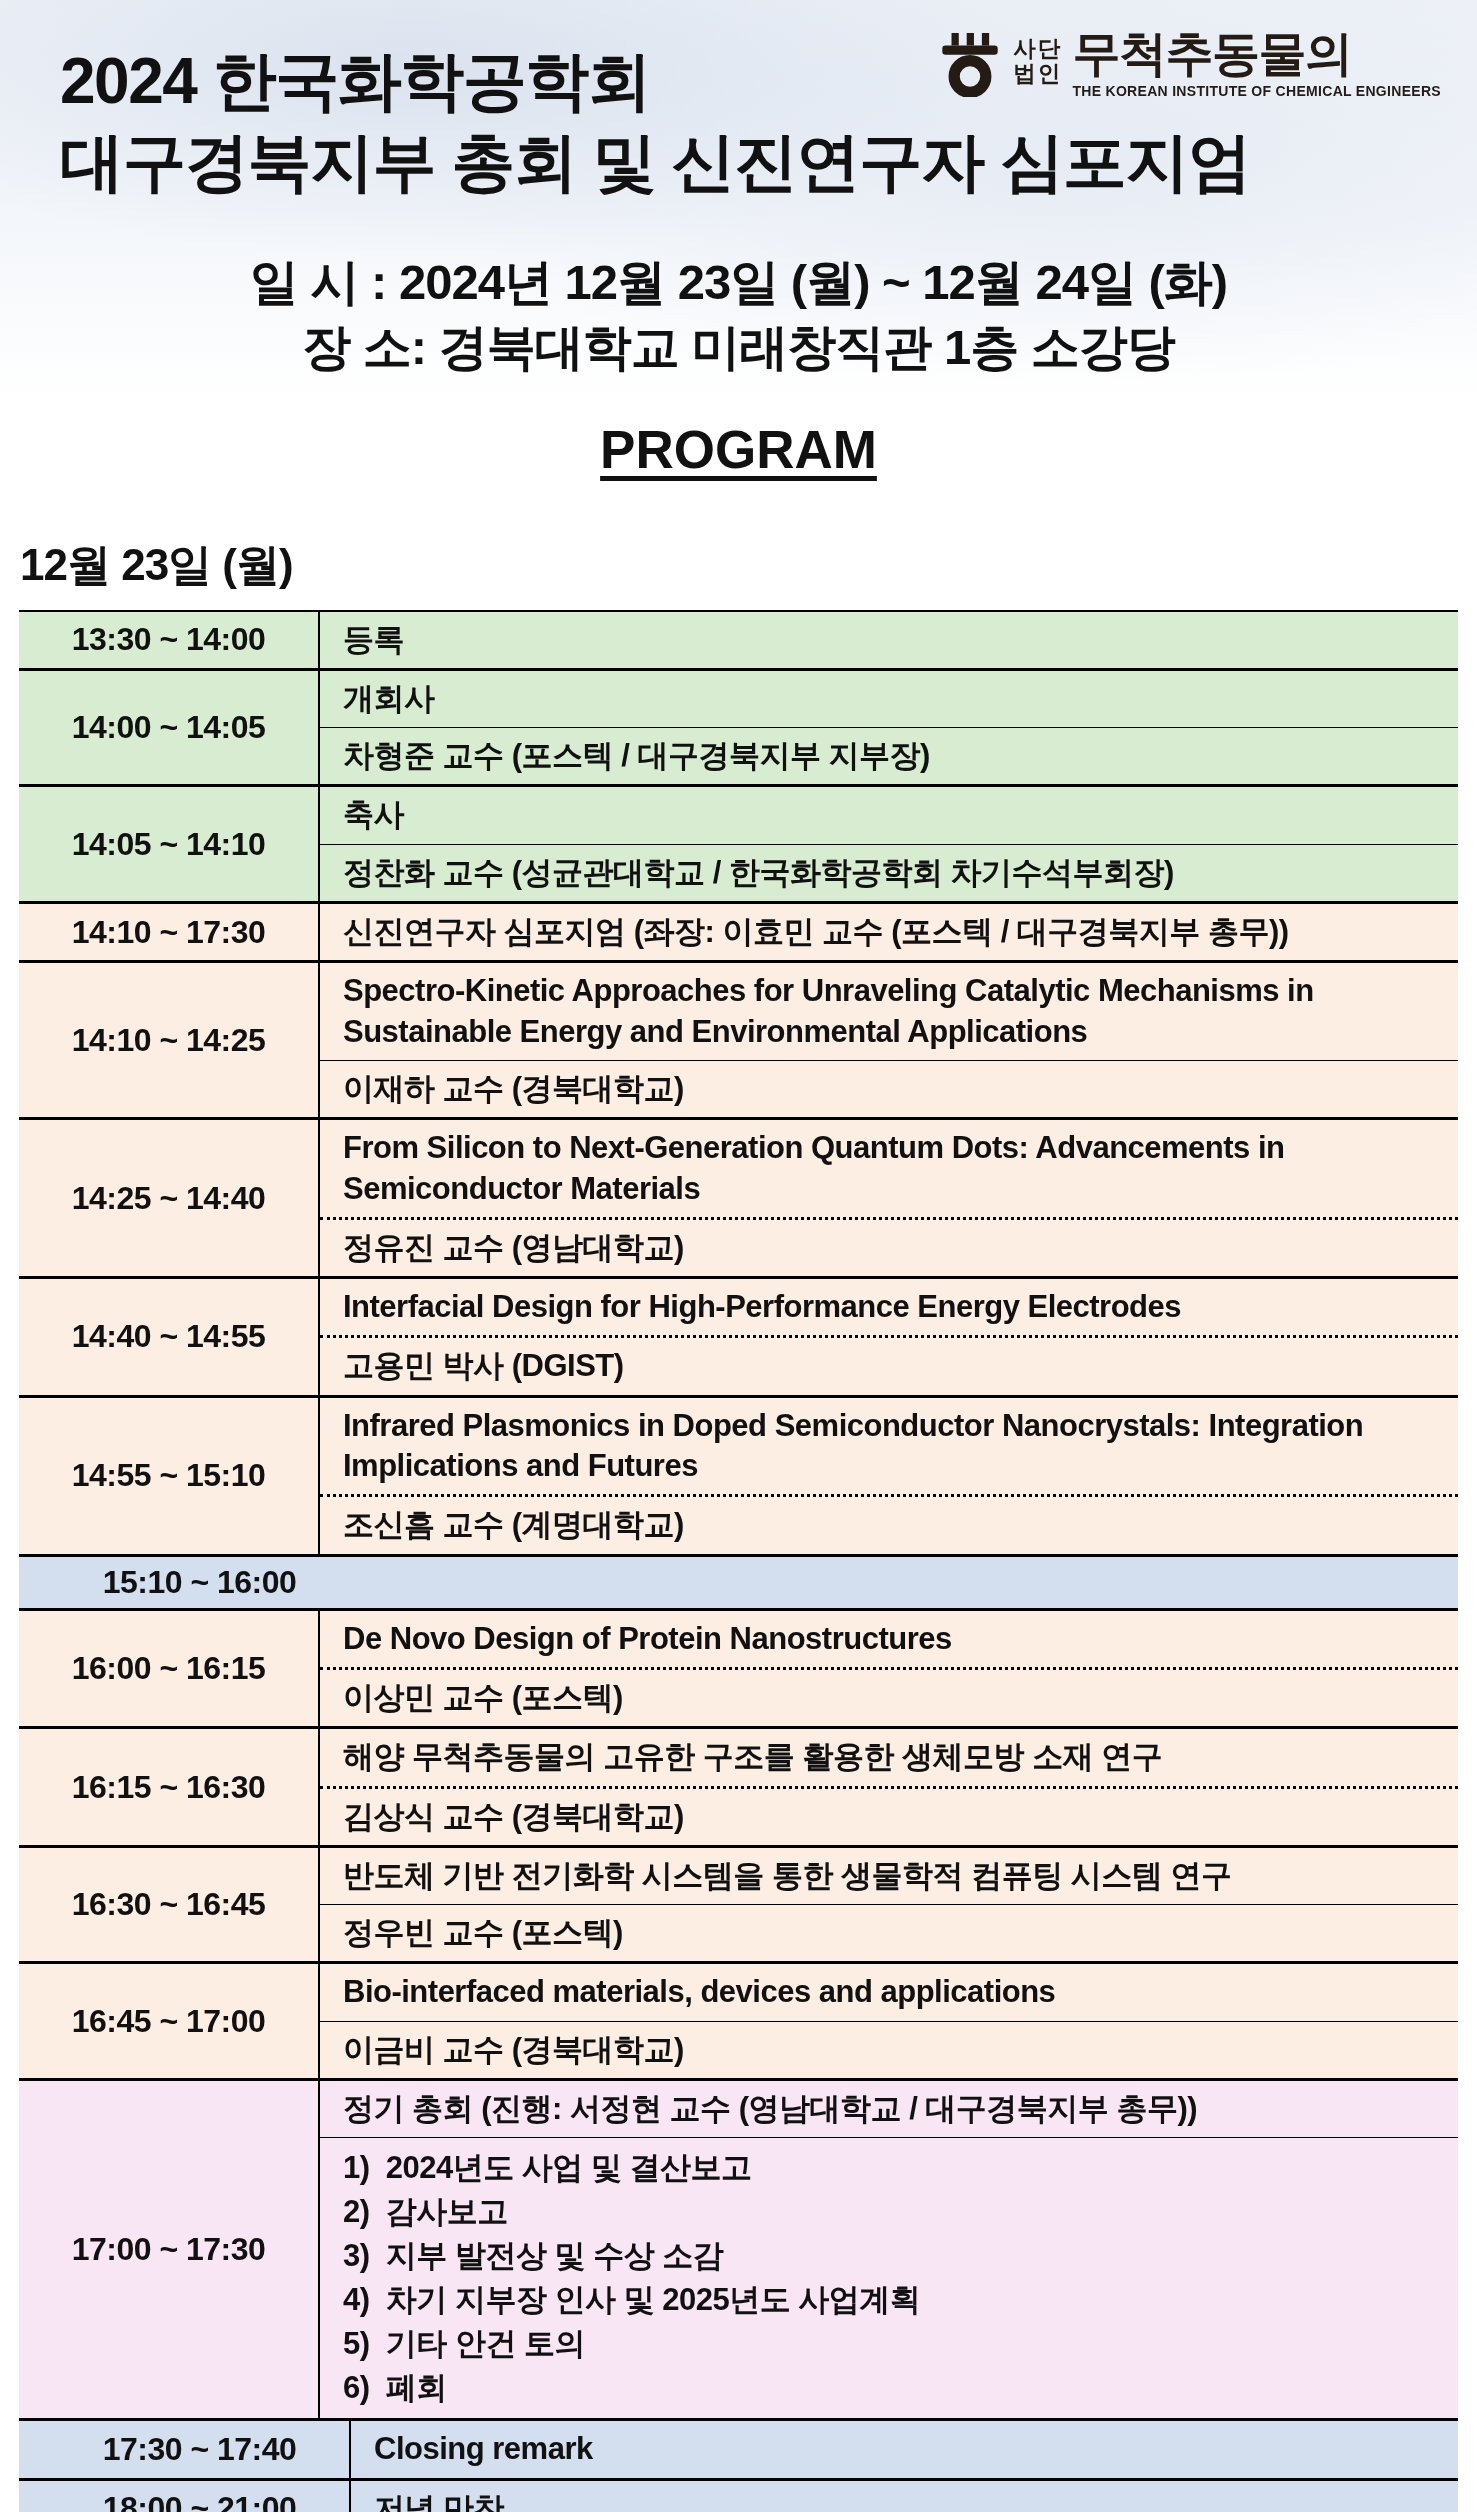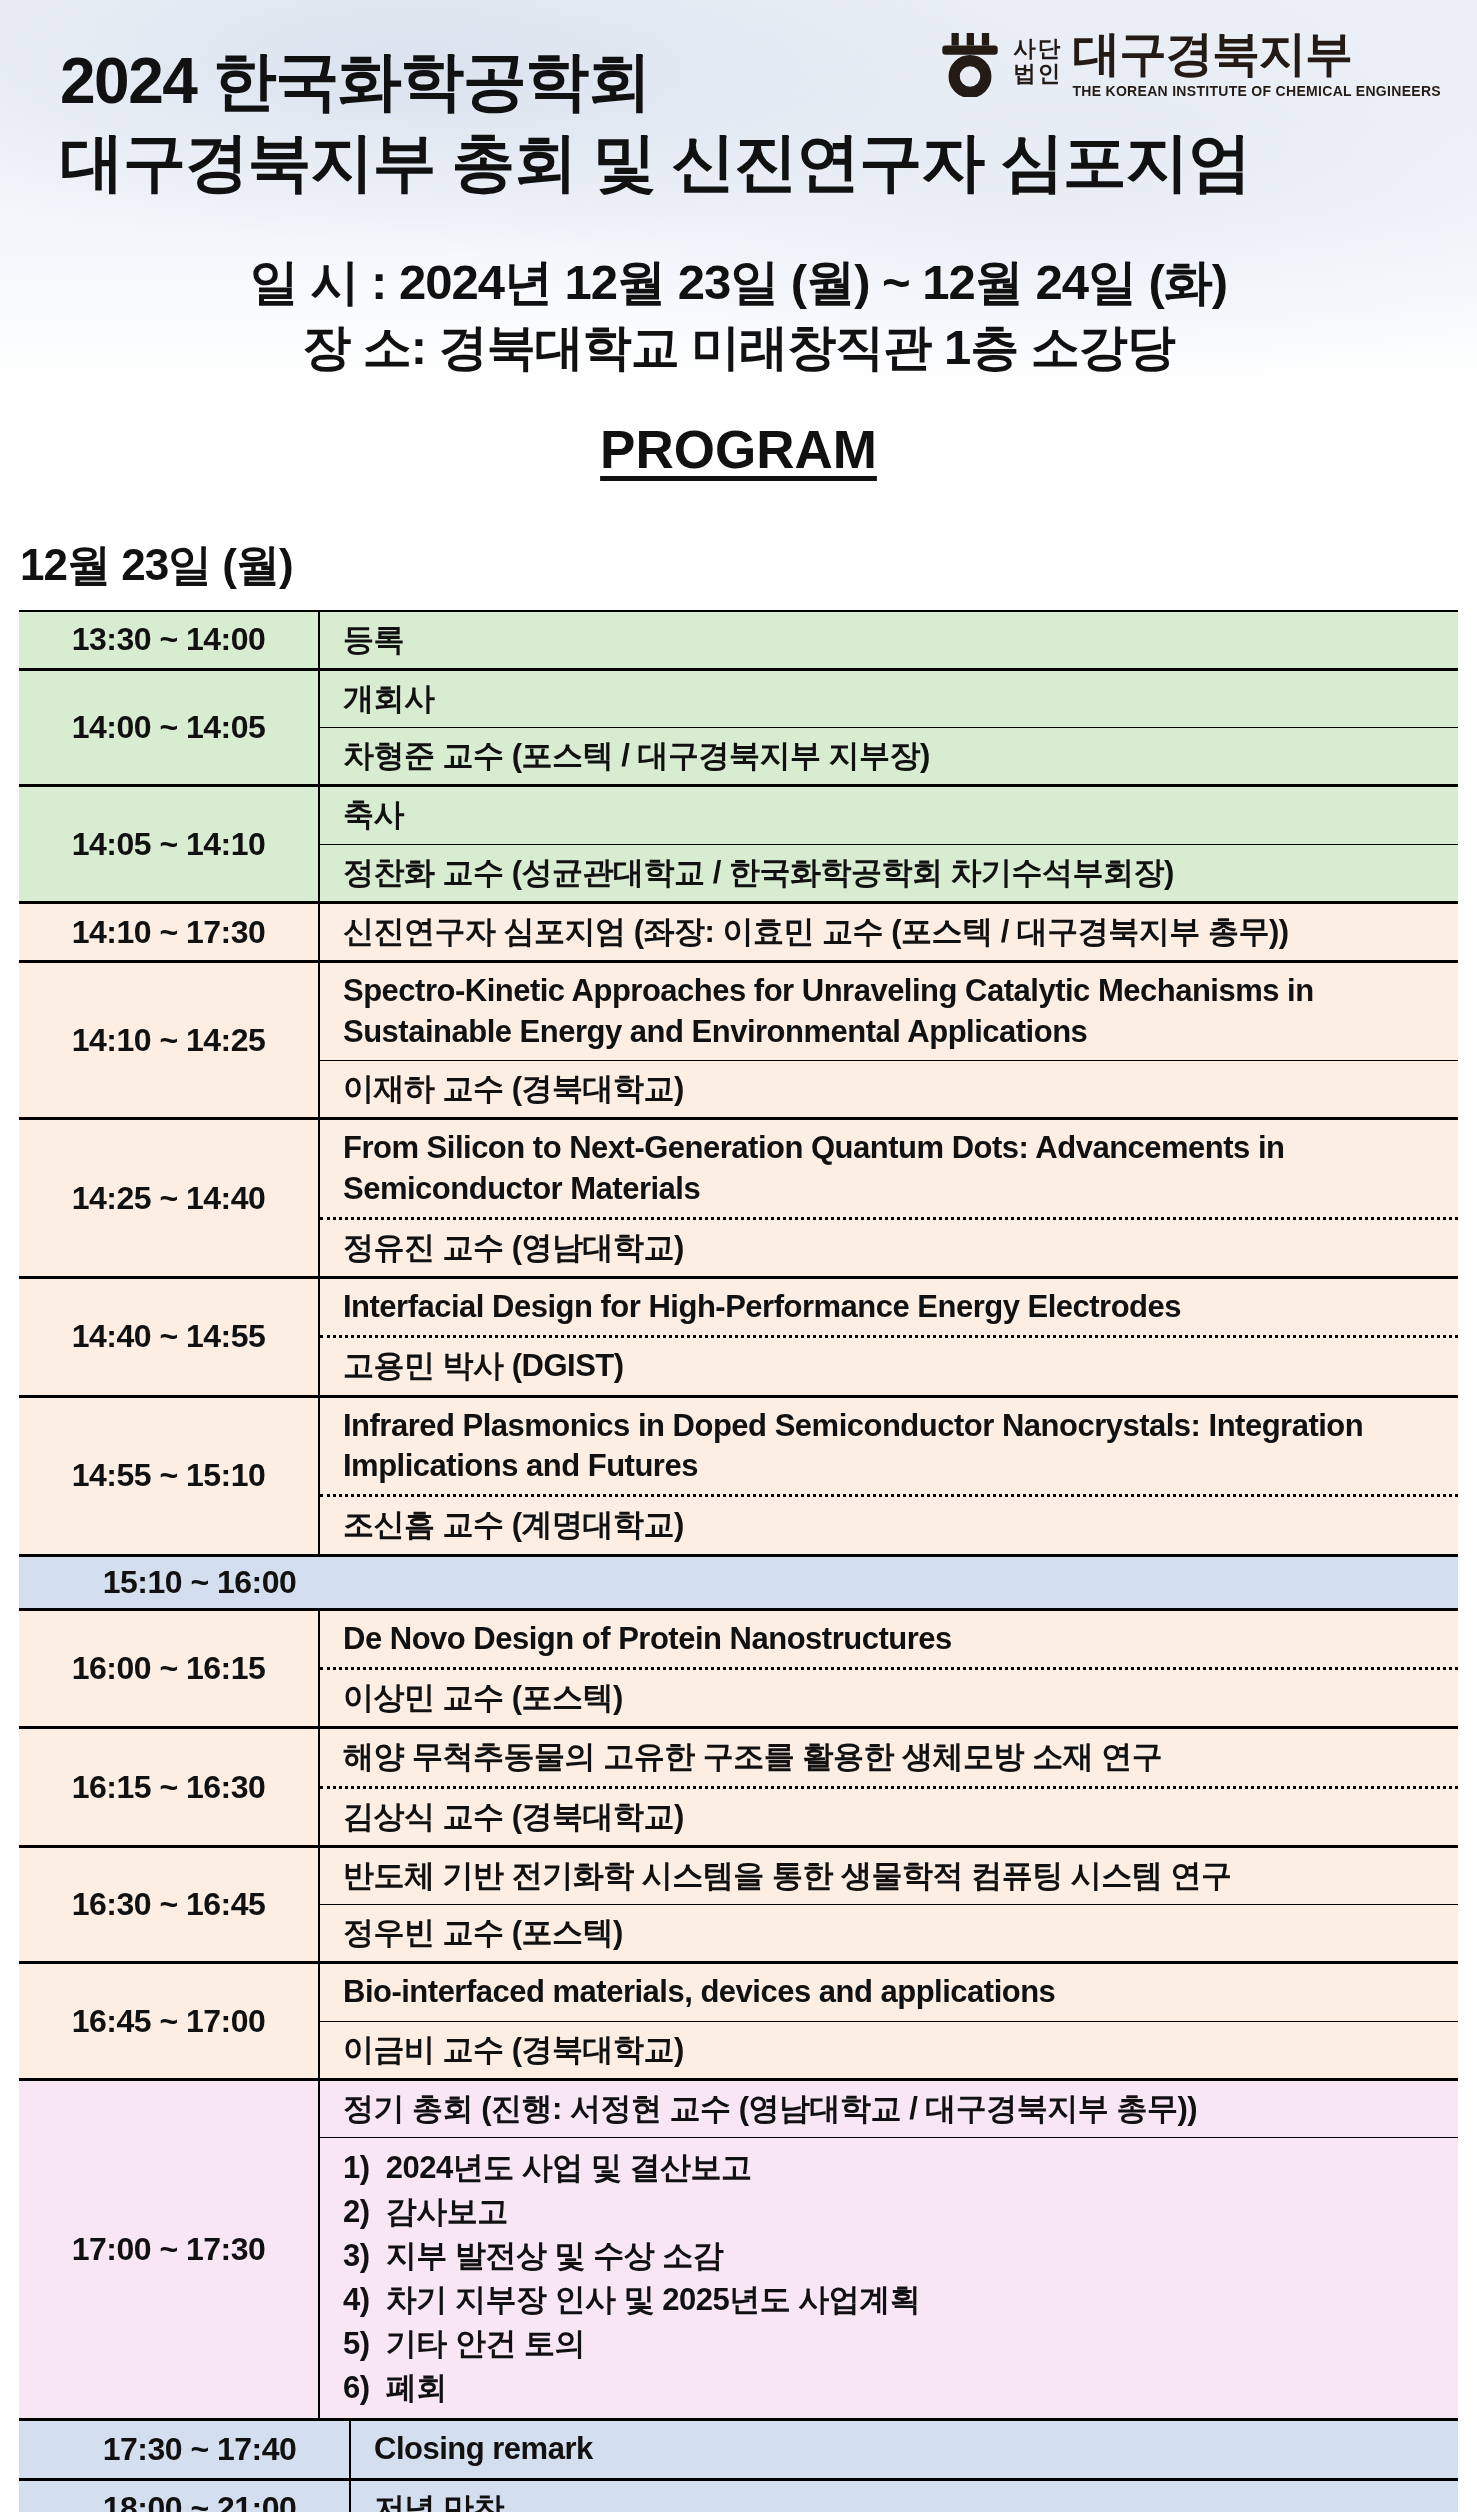--- a/index.html
+++ b/index.html
@@ -62,21 +62,21 @@
           <rect x="68" y="3" width="11" height="19" fill="#241b15"></rect>
           <rect x="8" y="22" width="84" height="14" rx="5" fill="#241b15"></rect>
           <circle cx="50" cy="69" r="24" fill="none" stroke="#241b15" stroke-width="17"></circle>
         </svg>
       </span>
       <span class="logo-small">
         <span>사단</span>
         <span>법인</span>
       </span>
       <span class="logo-text">
-        <span class="logo-kr">대구경북지부</span>
+        <span class="logo-kr">무척추동물의</span>
         <span class="logo-en">THE KOREAN INSTITUTE OF CHEMICAL ENGINEERS</span>
       </span>
     </div>
 
     <h1 class="title">
       <span>2024 한국화학공학회</span><br>
       <span>대구경북지부 총회 및 신진연구자 심포지엄</span>
     </h1>
 
     <div class="meta-block">

